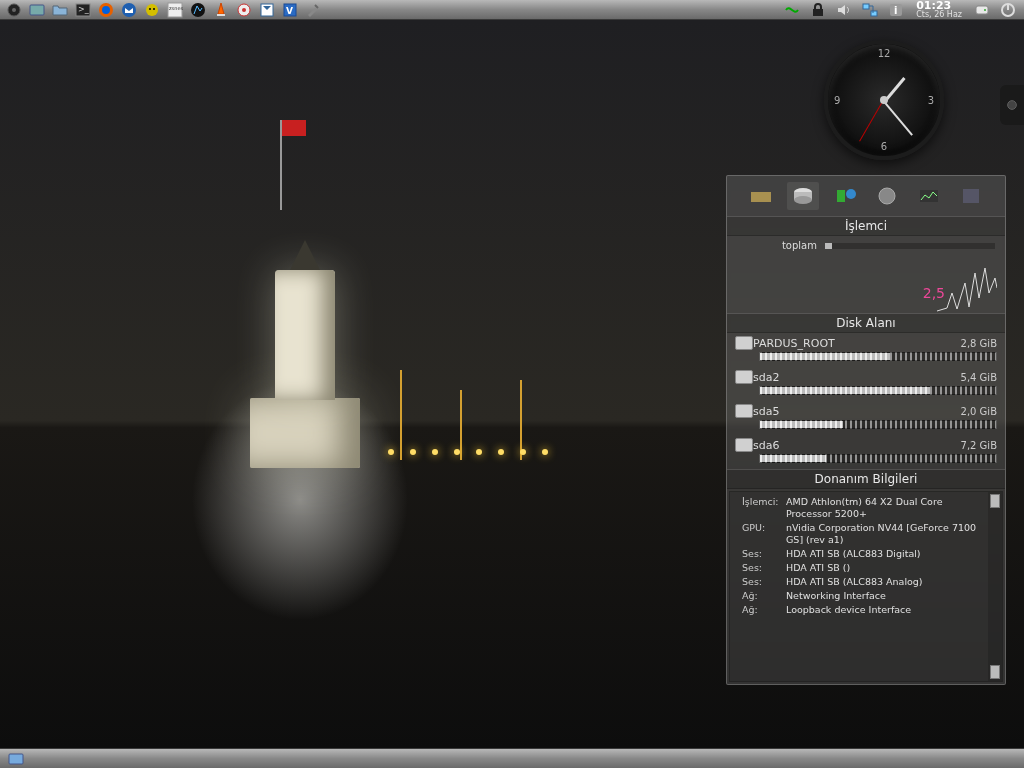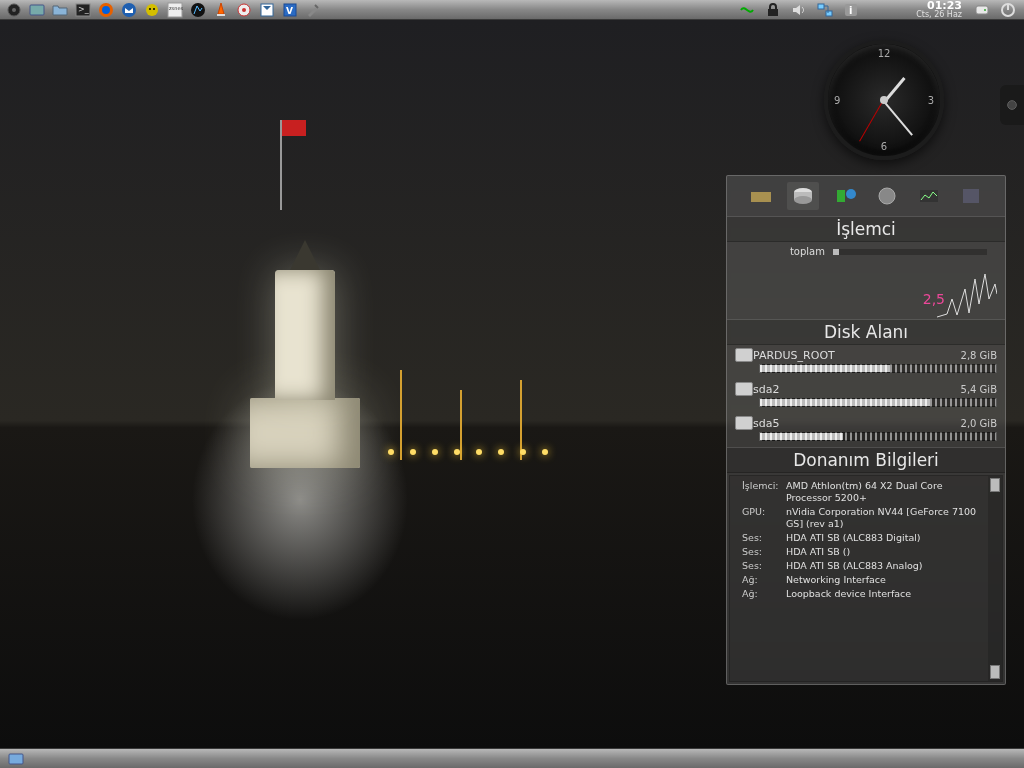--- a/index.html
+++ b/index.html
@@ -37,21 +37,21 @@
   position: absolute; top: 0; left: 0; right: 0; height: 20px;
   background: linear-gradient(to bottom, #b8b8b8 0%, #888 50%, #6a6a6a 100%);
   border-bottom: 1px solid #3a3a3a;
   display: flex; align-items: center;
   z-index: 100;
 }
 .panel-left { display: flex; align-items: center; gap: 3px; padding-left: 4px; }
 .panel-right { margin-left: auto; display: flex; align-items: center; gap: 6px; padding-right: 6px; height:100%; }
 .panel-icon { width: 20px; height: 18px; display: flex; align-items: center; justify-content: center; cursor: pointer; }
 .panel-icon svg { width: 16px; height: 16px; }
-.clock { color: #e0e0e0; font-size: 10px; line-height: 9px; text-align: right; padding: 0 4px; margin-left: 45px; }
+.clock { color: #e0e0e0; font-size: 10px; line-height: 9px; text-align: left; padding: 0 4px; }
 .clock .time { font-size: 11px; font-weight: bold; color:#fff; }
 .clock .date { font-size: 8px; }
 
 .bottom-panel {
   position: absolute; bottom: 0; left: 0; right: 0; height: 20px;
   background: linear-gradient(to bottom, #b8b8b8 0%, #888 50%, #6a6a6a 100%);
   border-top: 1px solid #3a3a3a;
   display: flex; align-items: center; padding-left: 6px;
   z-index: 100;
 }
@@ -83,22 +83,22 @@
   border: 1px solid rgba(200,200,200,0.3);
   border-radius: 2px;
   backdrop-filter: blur(2px);
   z-index: 50;
   color: #ddd; font-size: 11px;
   display:flex; flex-direction:column;
 }
 .sysmon-tabs { display:flex; gap:10px; justify-content:center; padding:6px 0; }
 .sysmon-tab { width:32px; height:28px; display:flex;align-items:center;justify-content:center; border-radius:2px;}
 .sysmon-tab.active{background:rgba(255,255,255,0.08);}
-.sec-header{ text-align:center; background:rgba(0,0,0,0.15); padding:2px 0; font-size:17px; color:#e8e8e8; border-top:1px solid rgba(255,255,255,0.15); border-bottom:1px solid rgba(0,0,0,0.2);}
-.cpu-row{display:flex;align-items:center;padding:4px 18px;gap:8px;}
+.sec-header{ text-align:center; background:rgba(0,0,0,0.15); padding:2px 0; font-size:12px; color:#e8e8e8; border-top:1px solid rgba(255,255,255,0.15); border-bottom:1px solid rgba(0,0,0,0.2);}
+.cpu-row{display:flex;align-items:center;padding:4px 10px;gap:8px;}
 .cpu-label{width:80px;text-align:right;font-size:10px;}
 .cpu-bar{flex:1;height:6px;background:rgba(0,0,0,0.25);position:relative;}
 .cpu-bar::after{content:"";position:absolute;left:0;top:0;bottom:0;width:4%;background:#bbb;}
 .cpu-graph{height:58px;position:relative;padding:0 8px;}
 .cpu-val{position:absolute;right:60px;top:30px;font-size:14px;color:#ec4899;}
 .graph-line{position:absolute;right:8px;bottom:0;width:60px;height:50px;}
 .disk-item{padding:3px 8px 6px 8px;}
 .disk-head{display:flex;align-items:center;}
 .disk-icon{width:18px;height:14px;background:#d0d0d0;border:1px solid #888;border-radius:2px;flex-shrink:0;}
 .disk-name{flex:1;font-size:11px;}
@@ -359,20 +359,30 @@
       <div class="disk-item">
         <div class="disk-head">
           <div class="disk-icon"></div>
           <div class="disk-name">sda5</div>
           <div class="disk-size">2,0 GiB</div>
         </div>
         <div class="disk-bar">
           <div class="disk-fill" style="width:35%"></div>
         </div>
       </div>
+      <div class="disk-item">
+        <div class="disk-head">
+          <div class="disk-icon"></div>
+          <div class="disk-name">sda6</div>
+          <div class="disk-size">7,2 GiB</div>
+        </div>
+        <div class="disk-bar">
+          <div class="disk-fill" style="width:28%"></div>
+        </div>
+      </div>
     </div>
 
   <div class="sec-header">Donanım Bilgileri</div>
   <div class="hw-info">
     <div id="hw-list">
         <div class="hw-row">
           <div class="hw-key">İşlemci:</div>
           <div class="hw-val">AMD Athlon(tm) 64 X2 Dual Core Processor 5200+</div>
         </div>
         <div class="hw-row">

